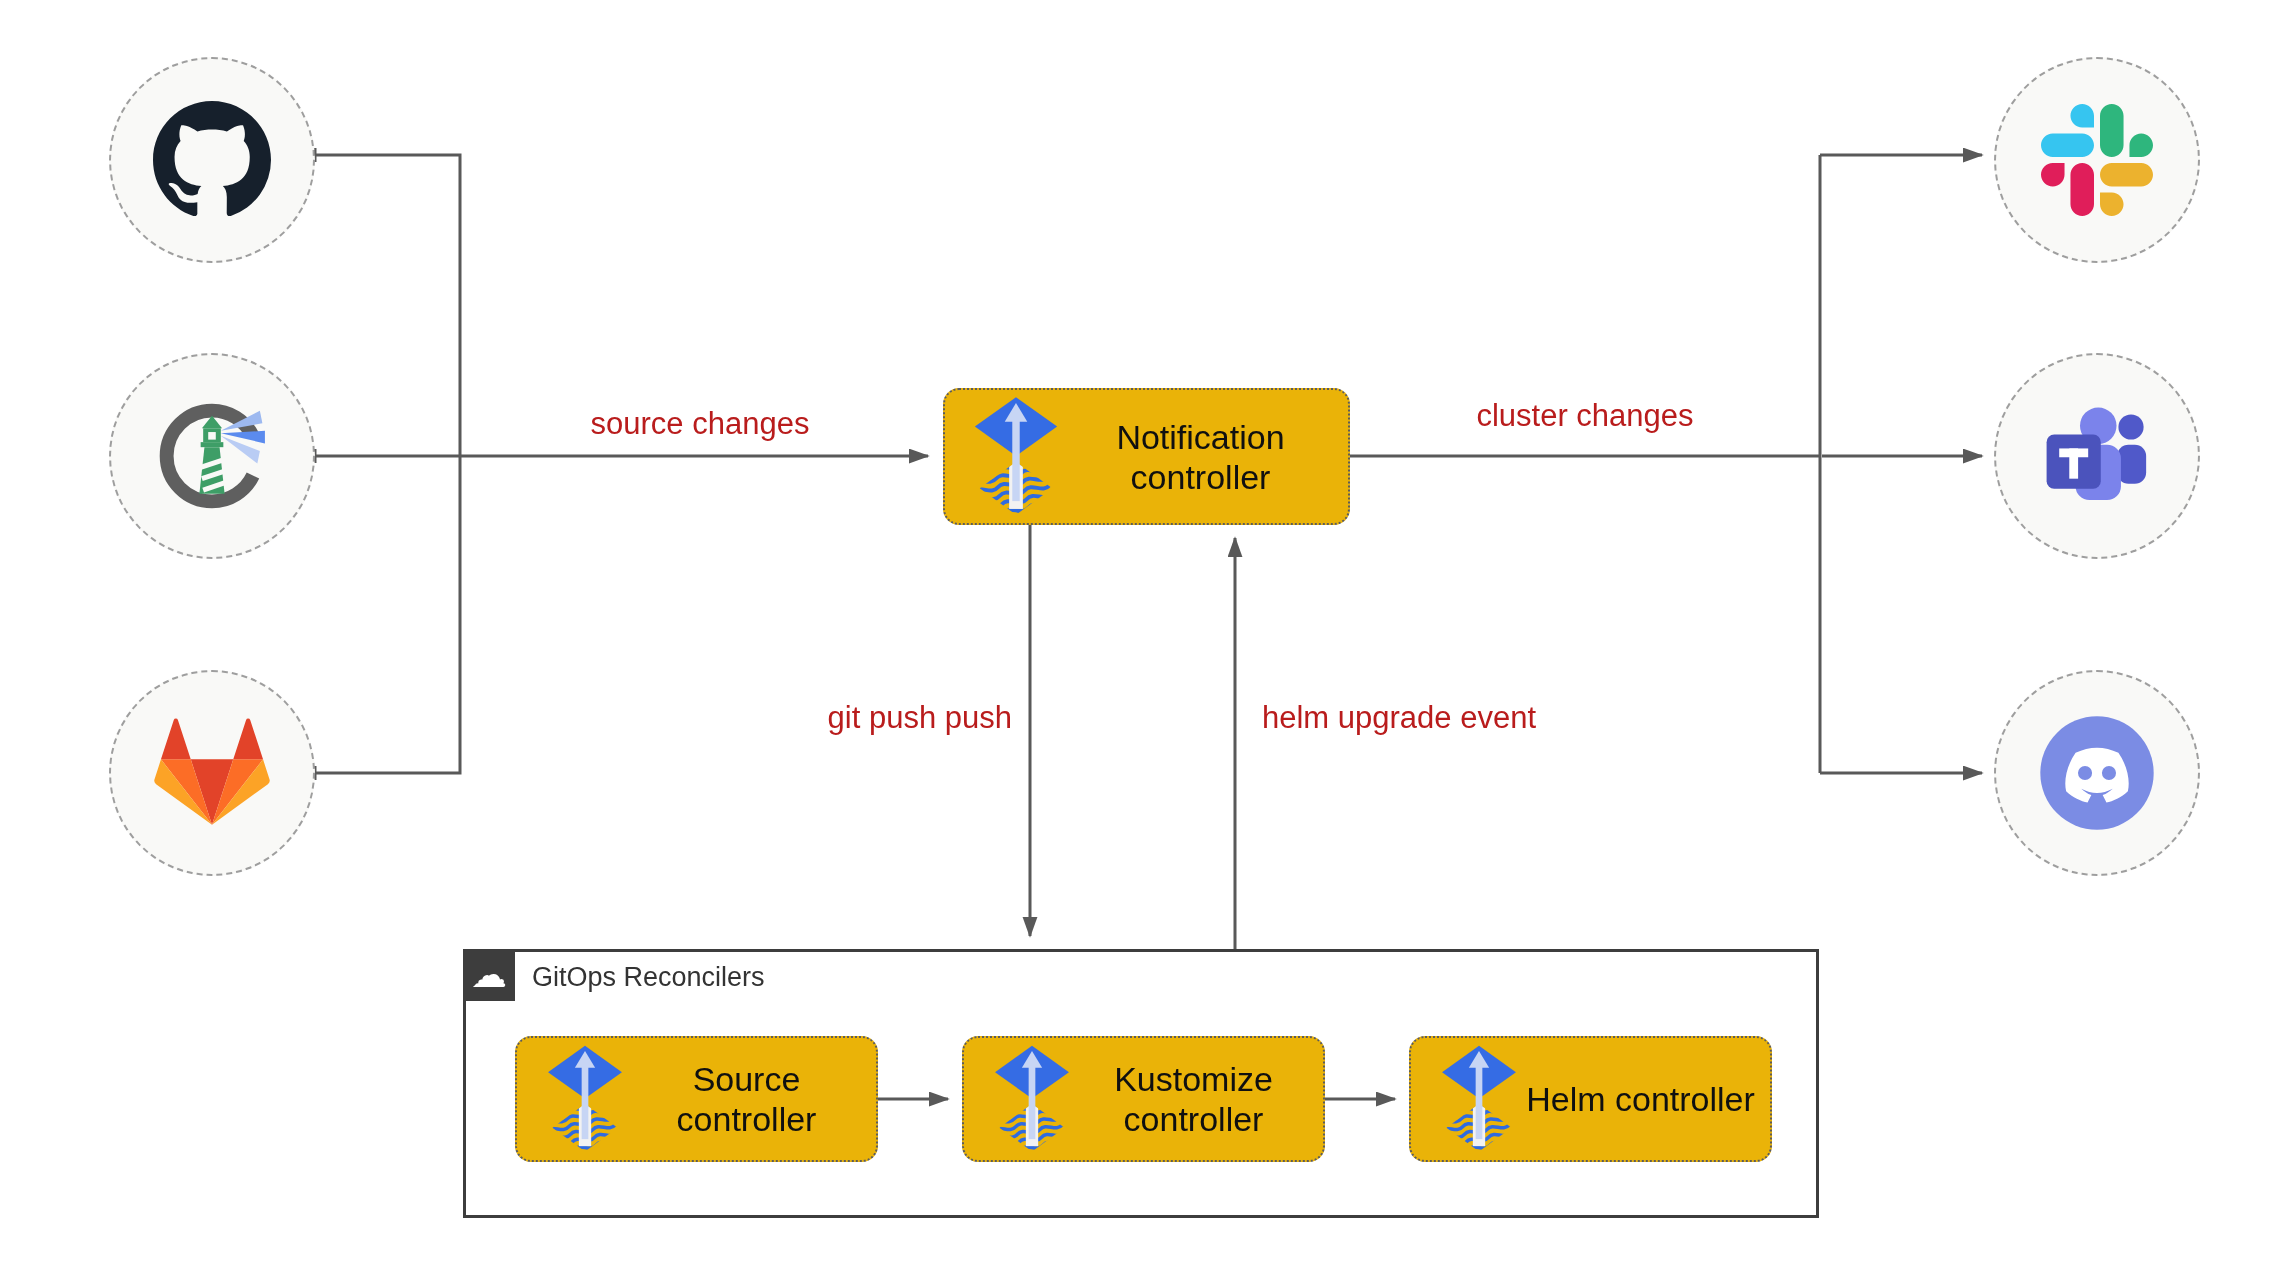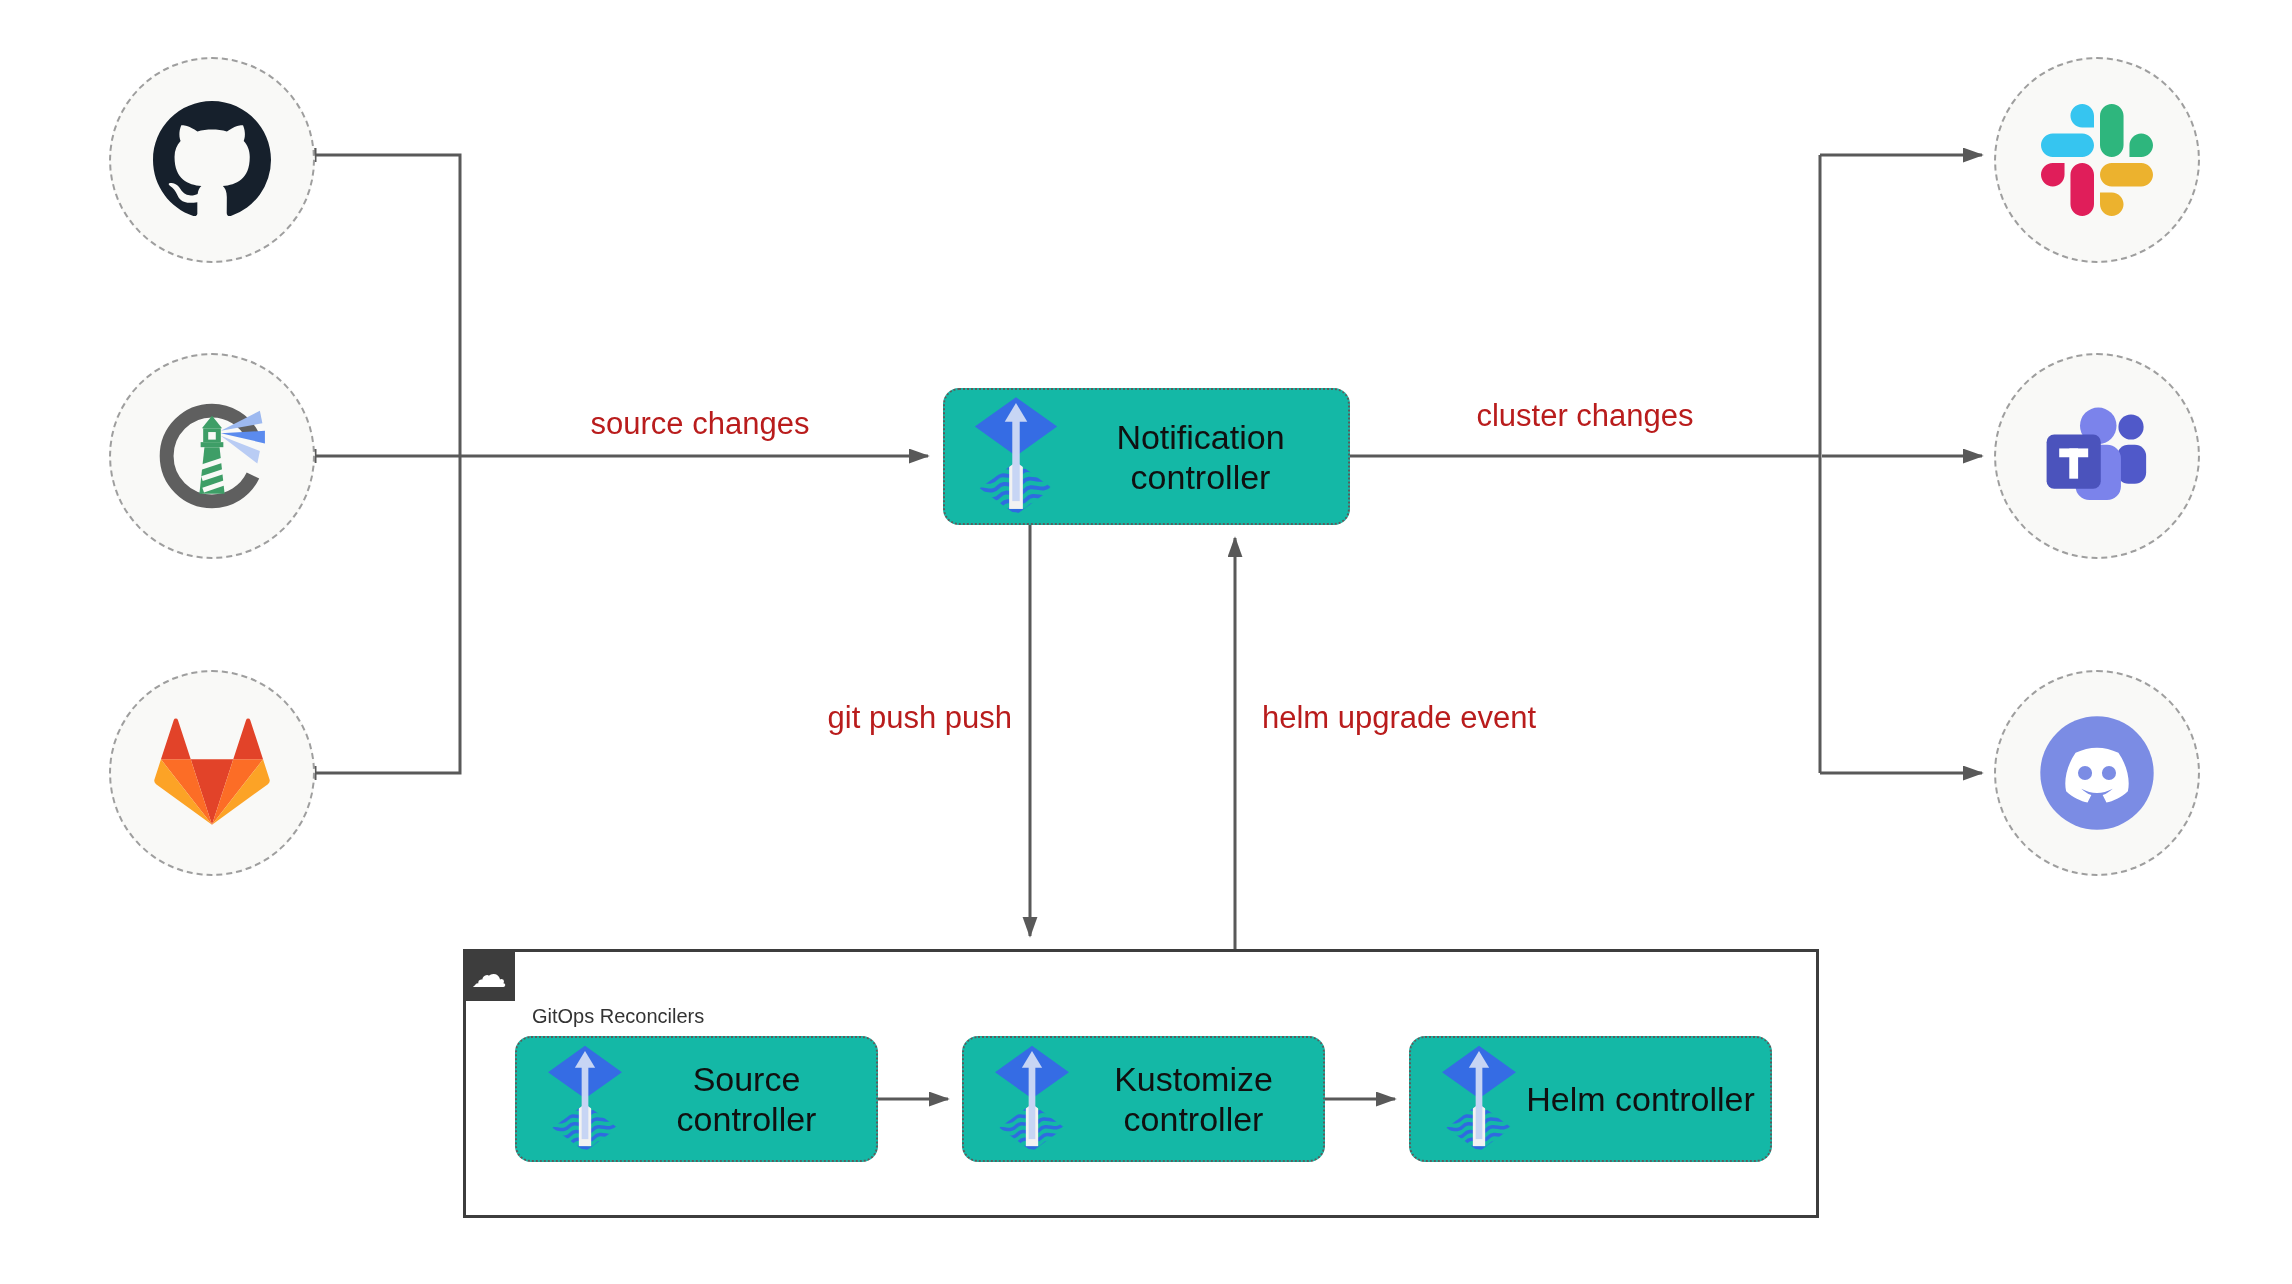--- a/index.html
+++ b/index.html
@@ -2,30 +2,30 @@
 <html><head>
 <meta charset="utf-8">
 <style>
   html,body{margin:0;padding:0;background:#ffffff;}
   .canvas{position:relative;width:2292px;height:1284px;background:#ffffff;overflow:hidden;
           font-family:"Liberation Sans", sans-serif;}
   .edges{position:absolute;left:0;top:0;z-index:2;}
   .endpoint{position:absolute;width:206px;height:206px;border-radius:50%;
             border:2px dashed #9e9e9e;background:#f9f9f7;box-sizing:border-box;
             display:flex;align-items:center;justify-content:center;z-index:3;}
-  .ctrl-box{position:absolute;background:#14b8a6;border:2px dotted #5c5c5c;border-radius:16px;
+  .ctrl-box{position:absolute;background:#eab308;border:2px dotted #5c5c5c;border-radius:16px;
             box-sizing:border-box;display:flex;align-items:center;padding:0 12px;z-index:3;}
   .ctrl-label{flex:1;text-align:center;font-size:34px;line-height:40px;color:#101010;}
   .edge-label{position:absolute;font-size:31px;color:#b91c1c;white-space:nowrap;z-index:4;}
   .container-box{position:absolute;left:463px;top:949px;width:1356px;height:269px;
                  border:3px solid #3d3d3d;box-sizing:border-box;background:#ffffff;z-index:1;}
   .badge{position:absolute;left:-3px;top:-3px;width:52px;height:52px;background:#3d3d3d;
          display:flex;align-items:center;justify-content:center;}
   .badge .cloud{font-family:"DejaVu Sans", sans-serif;font-size:36px;line-height:36px;color:#ffffff;}
-  .container-title{position:absolute;left:66px;top:10px;font-size:20px;color:#333333;white-space:nowrap;margin-top:43px;}
+  .container-title{position:absolute;left:66px;top:10px;font-size:27px;color:#333333;white-space:nowrap;}
   svg{display:block;}
 </style>
 </head>
 <body>
 
 <div class="canvas">
 
   <svg width="0" height="0" style="position:absolute" aria-hidden="true">
     <defs>
       <symbol id="flux-sym" viewBox="0 0 100 126">

